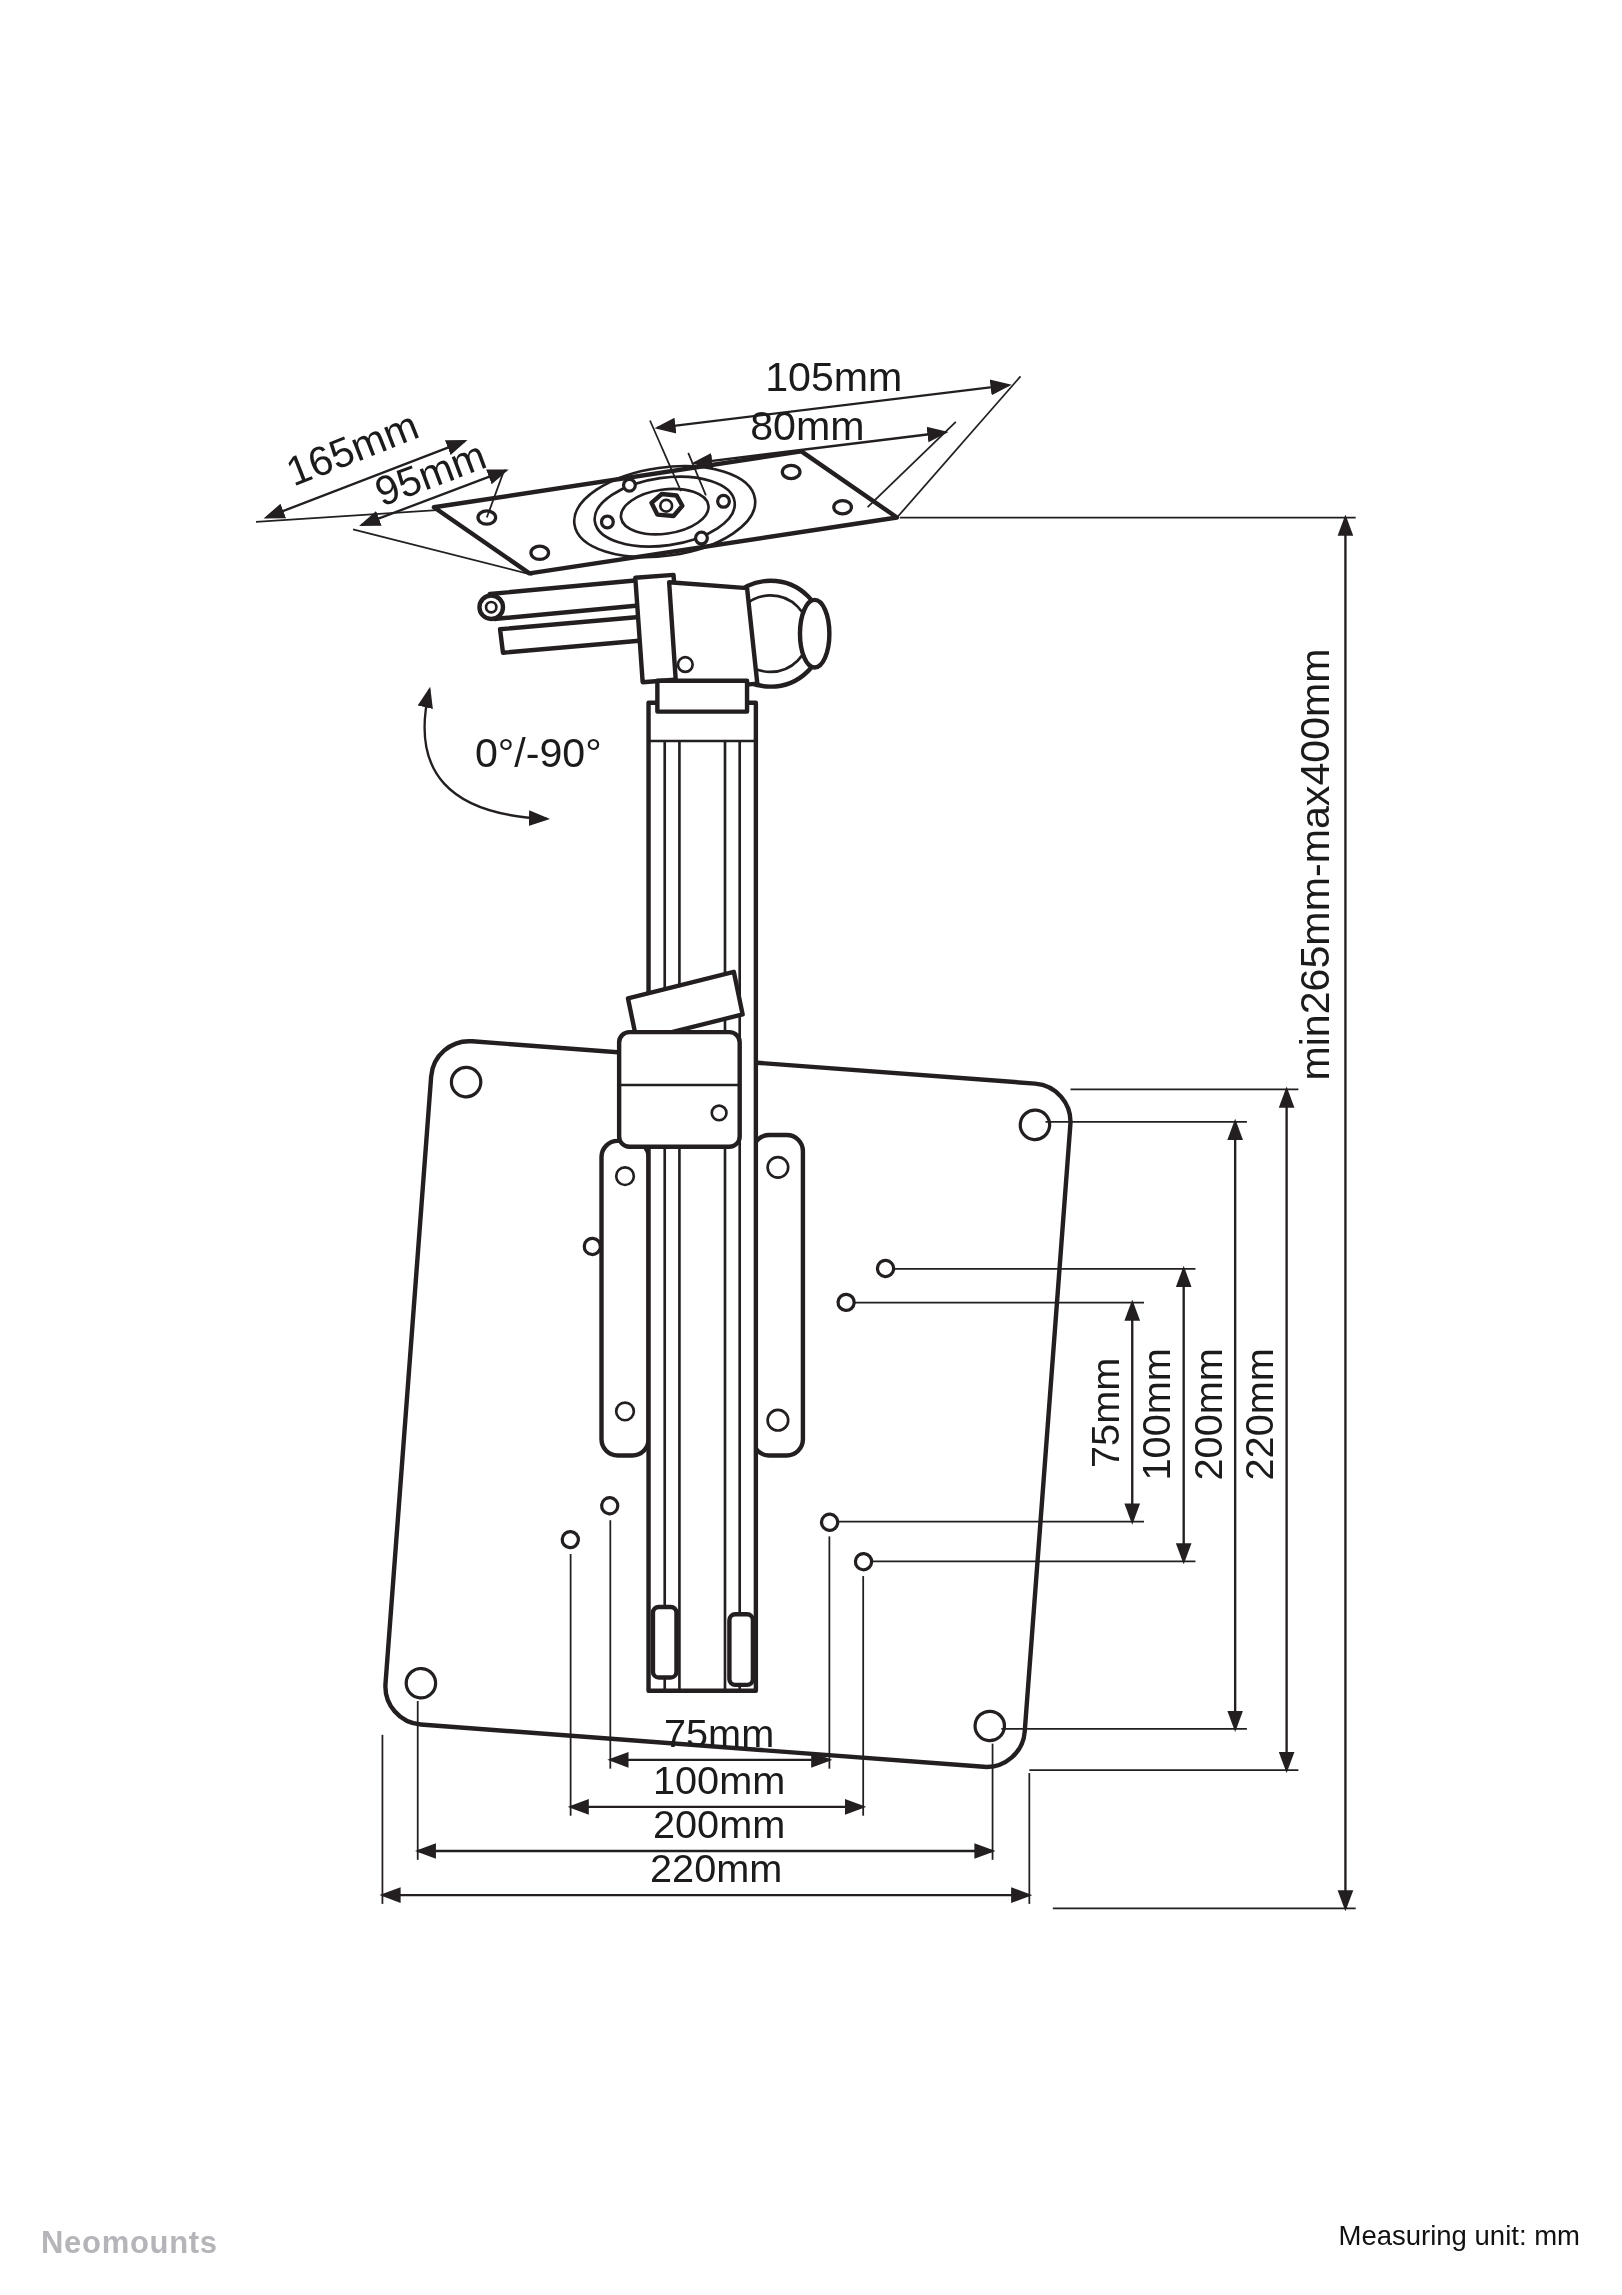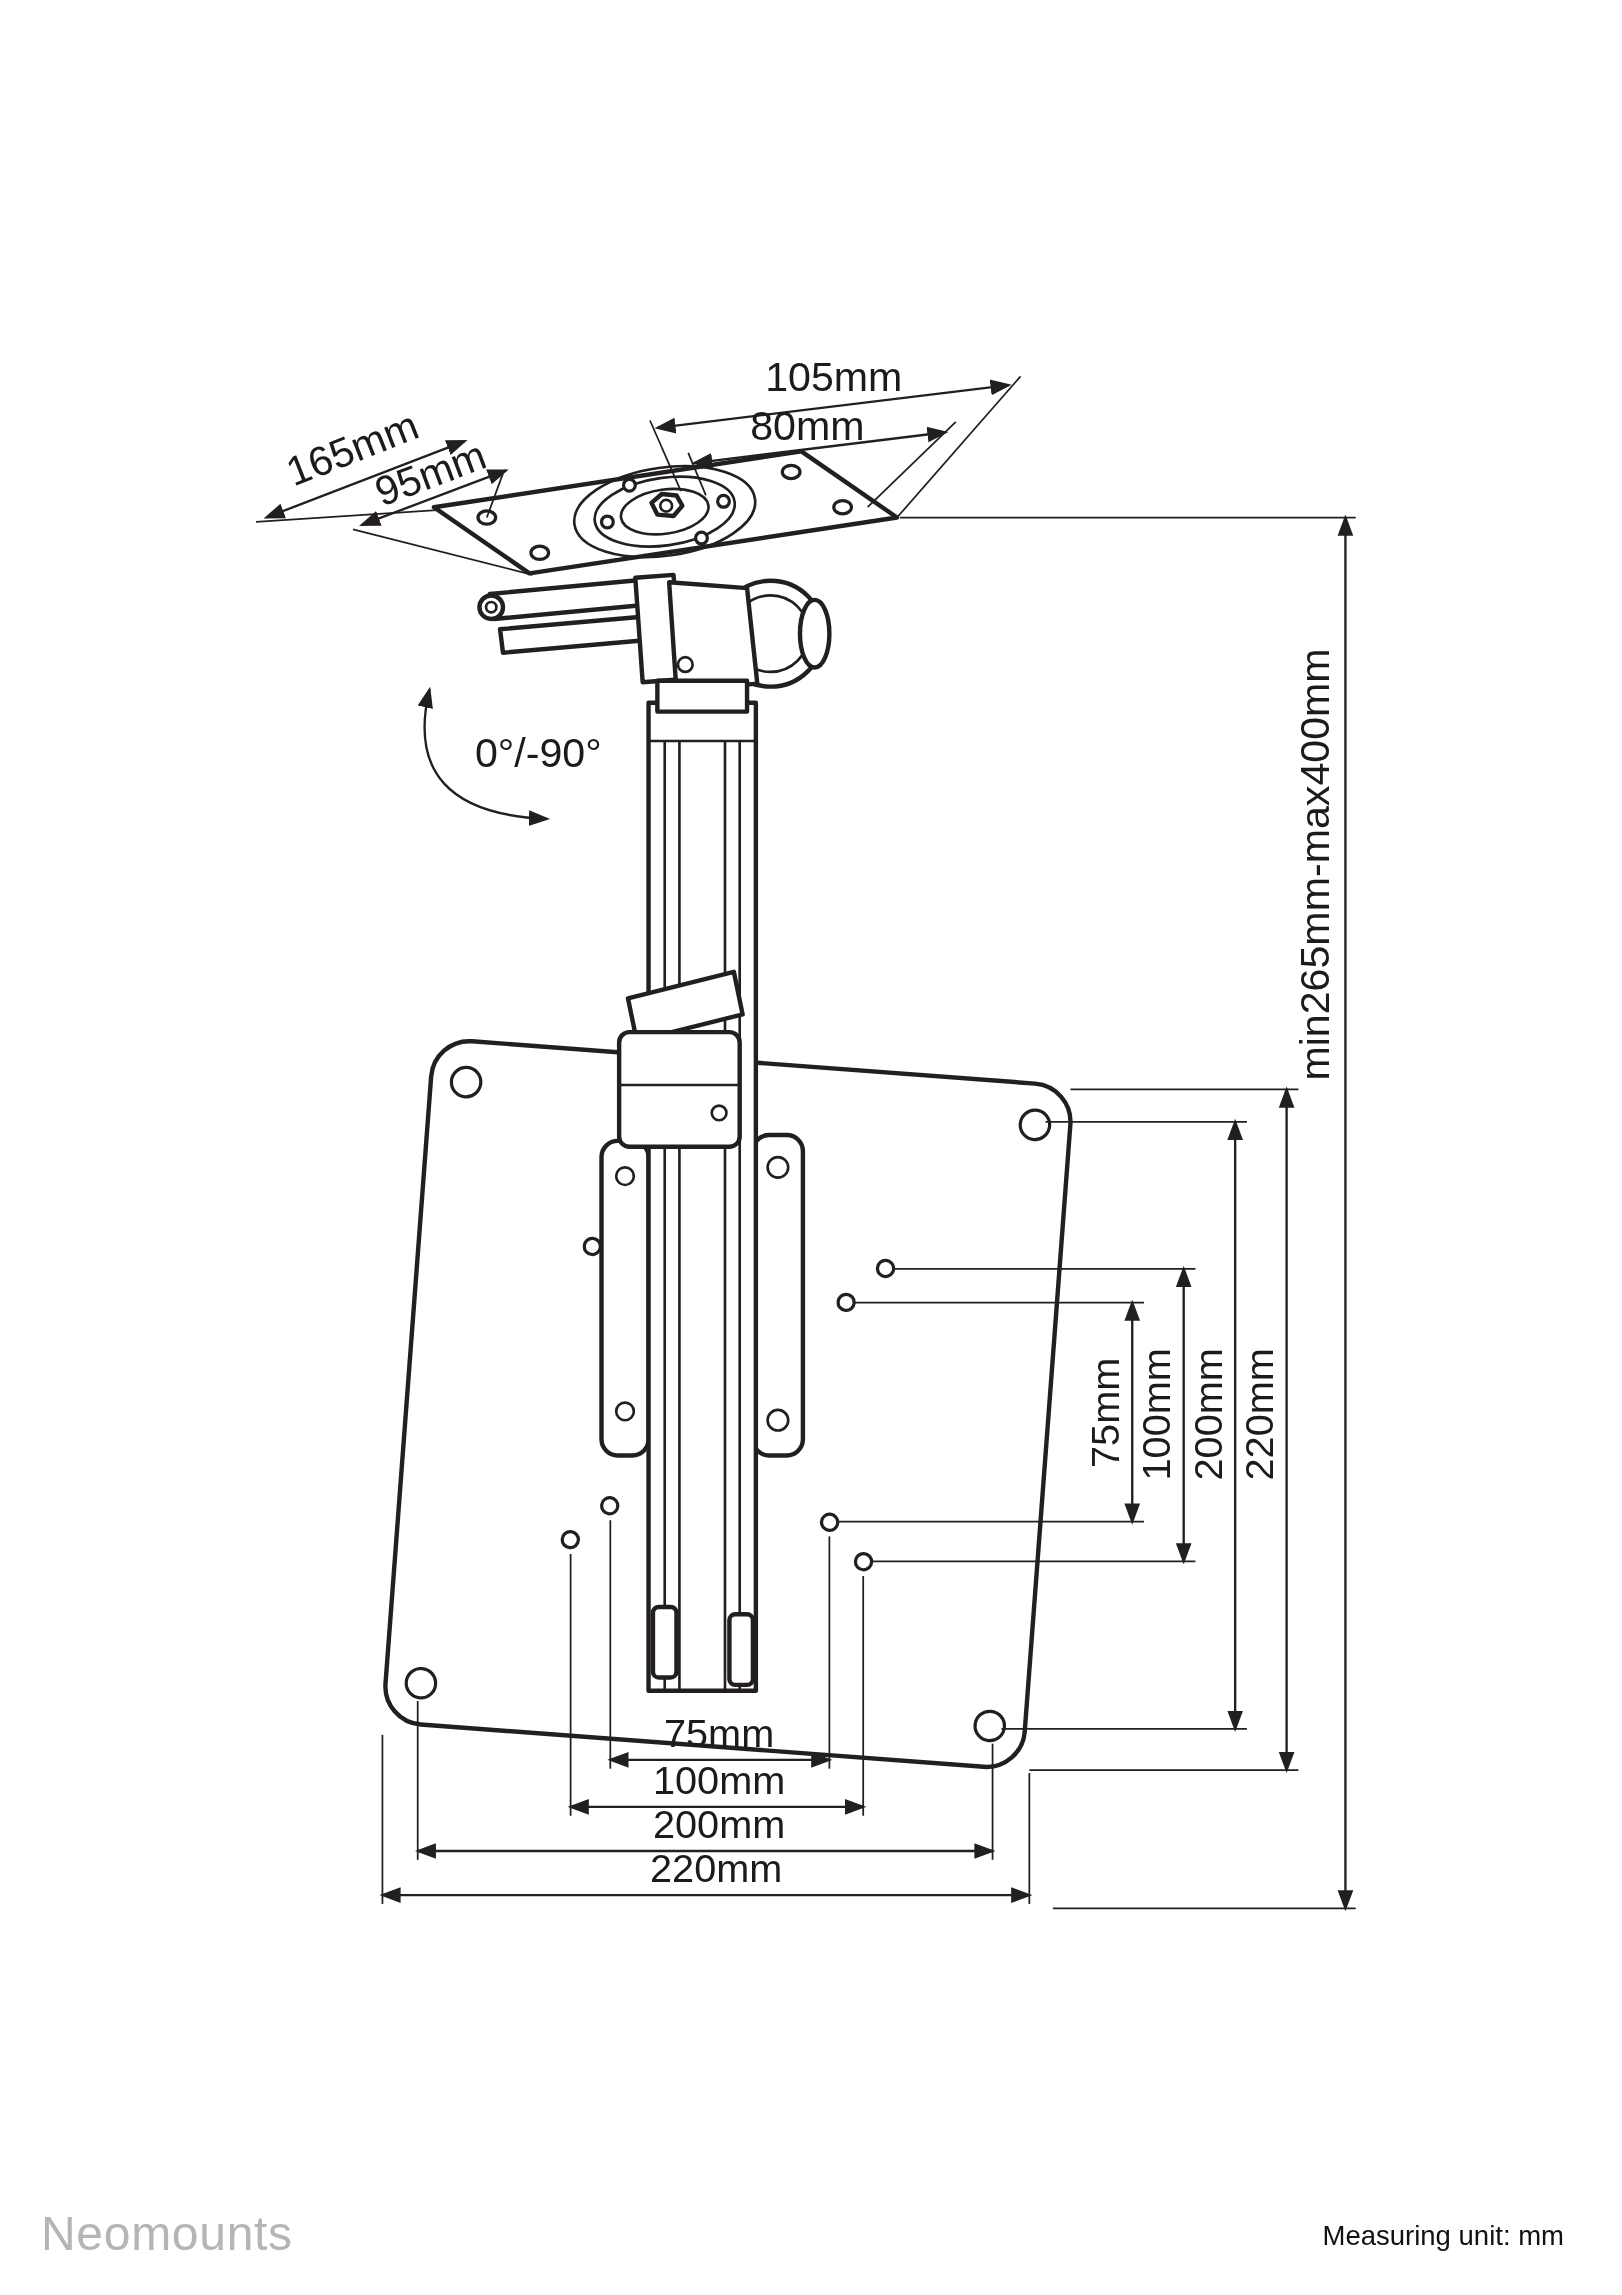--- a/index.html
+++ b/index.html
@@ -9,23 +9,23 @@
 
   
   .part{fill:#ffffff;stroke:#231f20;stroke-width:3;stroke-linejoin:round;stroke-linecap:round;}
   .partthin{fill:none;stroke:#231f20;stroke-width:1.8;stroke-linejoin:round;}
   .hole{fill:#ffffff;stroke:#231f20;stroke-width:2.2;}
   .dim{fill:none;stroke:#231f20;stroke-width:1.6;}
   .ext{fill:none;stroke:#231f20;stroke-width:1.2;}
   .lbl{font-family:"Liberation Sans",sans-serif;font-size:28px;fill:#1b1b1b;}
   .lbl-s{font-family:"Liberation Sans",sans-serif;font-size:27px;fill:#1b1b1b;}
 
-  .brand{position:absolute;left:41px;bottom:34px;font-size:48px;font-weight:400;
+  .brand{position:absolute;left:41px;bottom:34px;font-size:31px;font-weight:700;
          color:#b5b5b9;letter-spacing:0.7px;}
-  .unit{position:absolute;right:58px;bottom:43px;font-size:27.5px;color:#111111;}
+  .unit{position:absolute;right:42px;bottom:43px;font-size:27.5px;color:#111111;}
 </style>
 </head>
 <body>
 
 <div class="page">
 
 <svg viewBox="0 0 1103 1561" preserveAspectRatio="xMidYMid meet">
   <defs>
     <marker id="arr" viewBox="0 0 10 10" refX="8.6" refY="5" markerWidth="9" markerHeight="9" orient="auto-start-reverse">
       <path d="M0,1.3 L10,5 L0,8.7 Z" fill="#231f20"></path>

